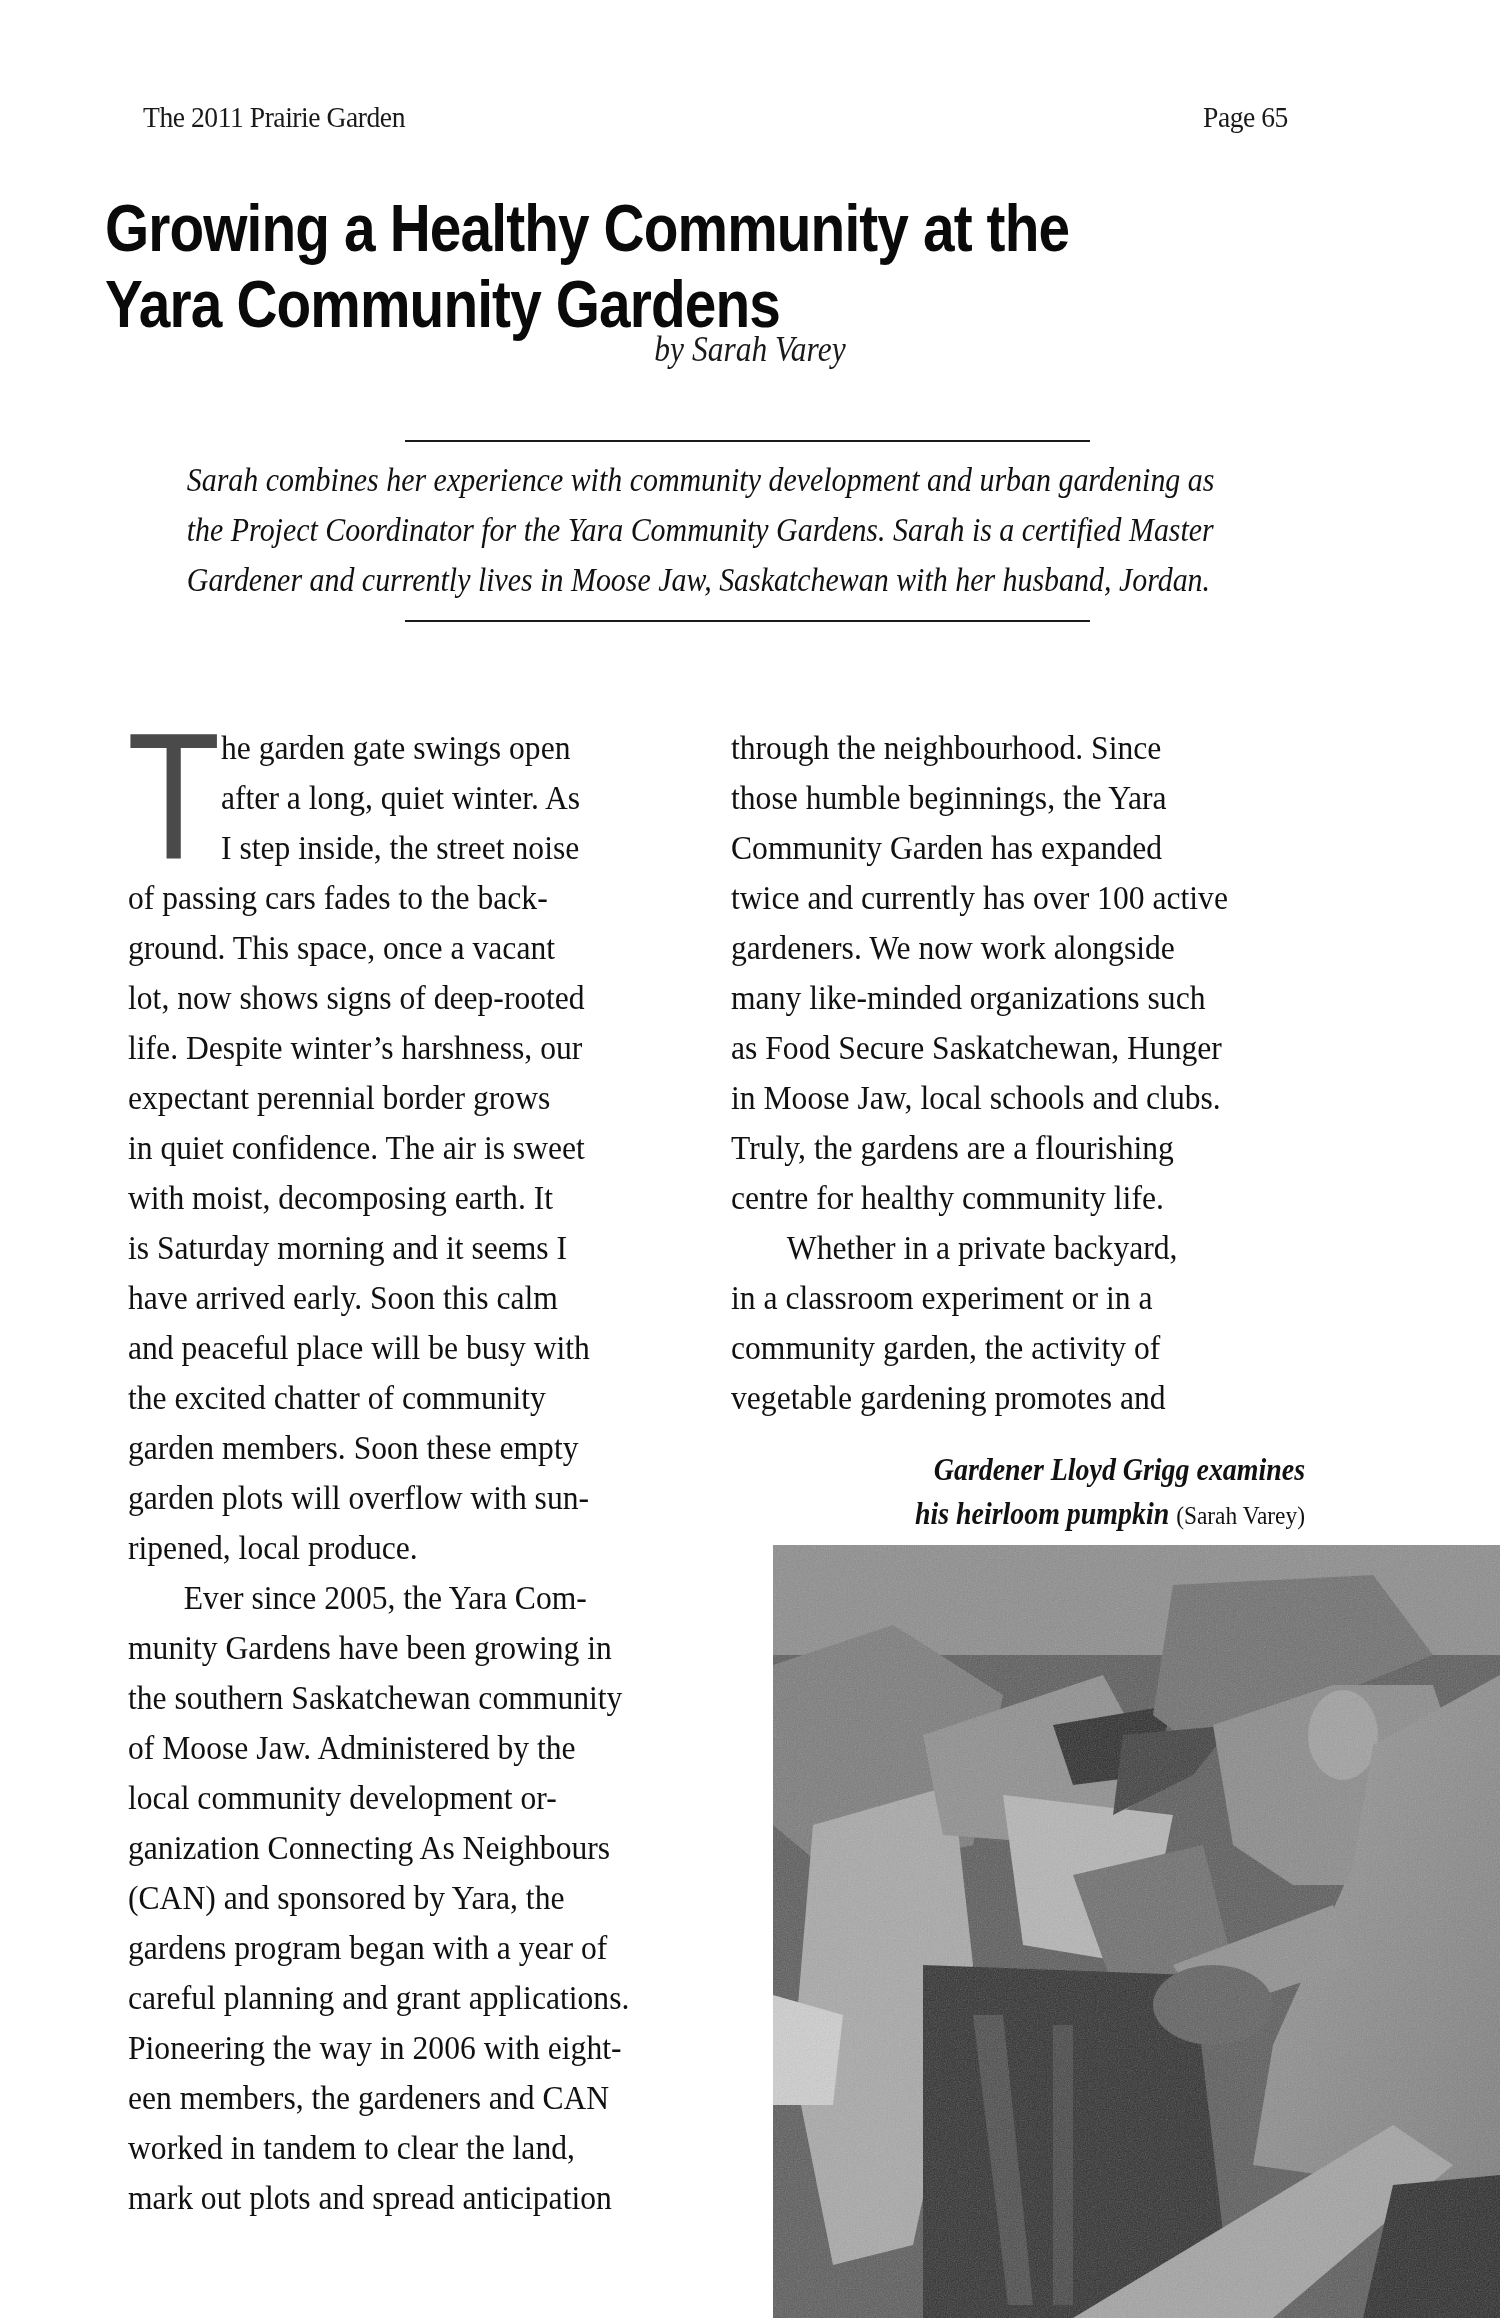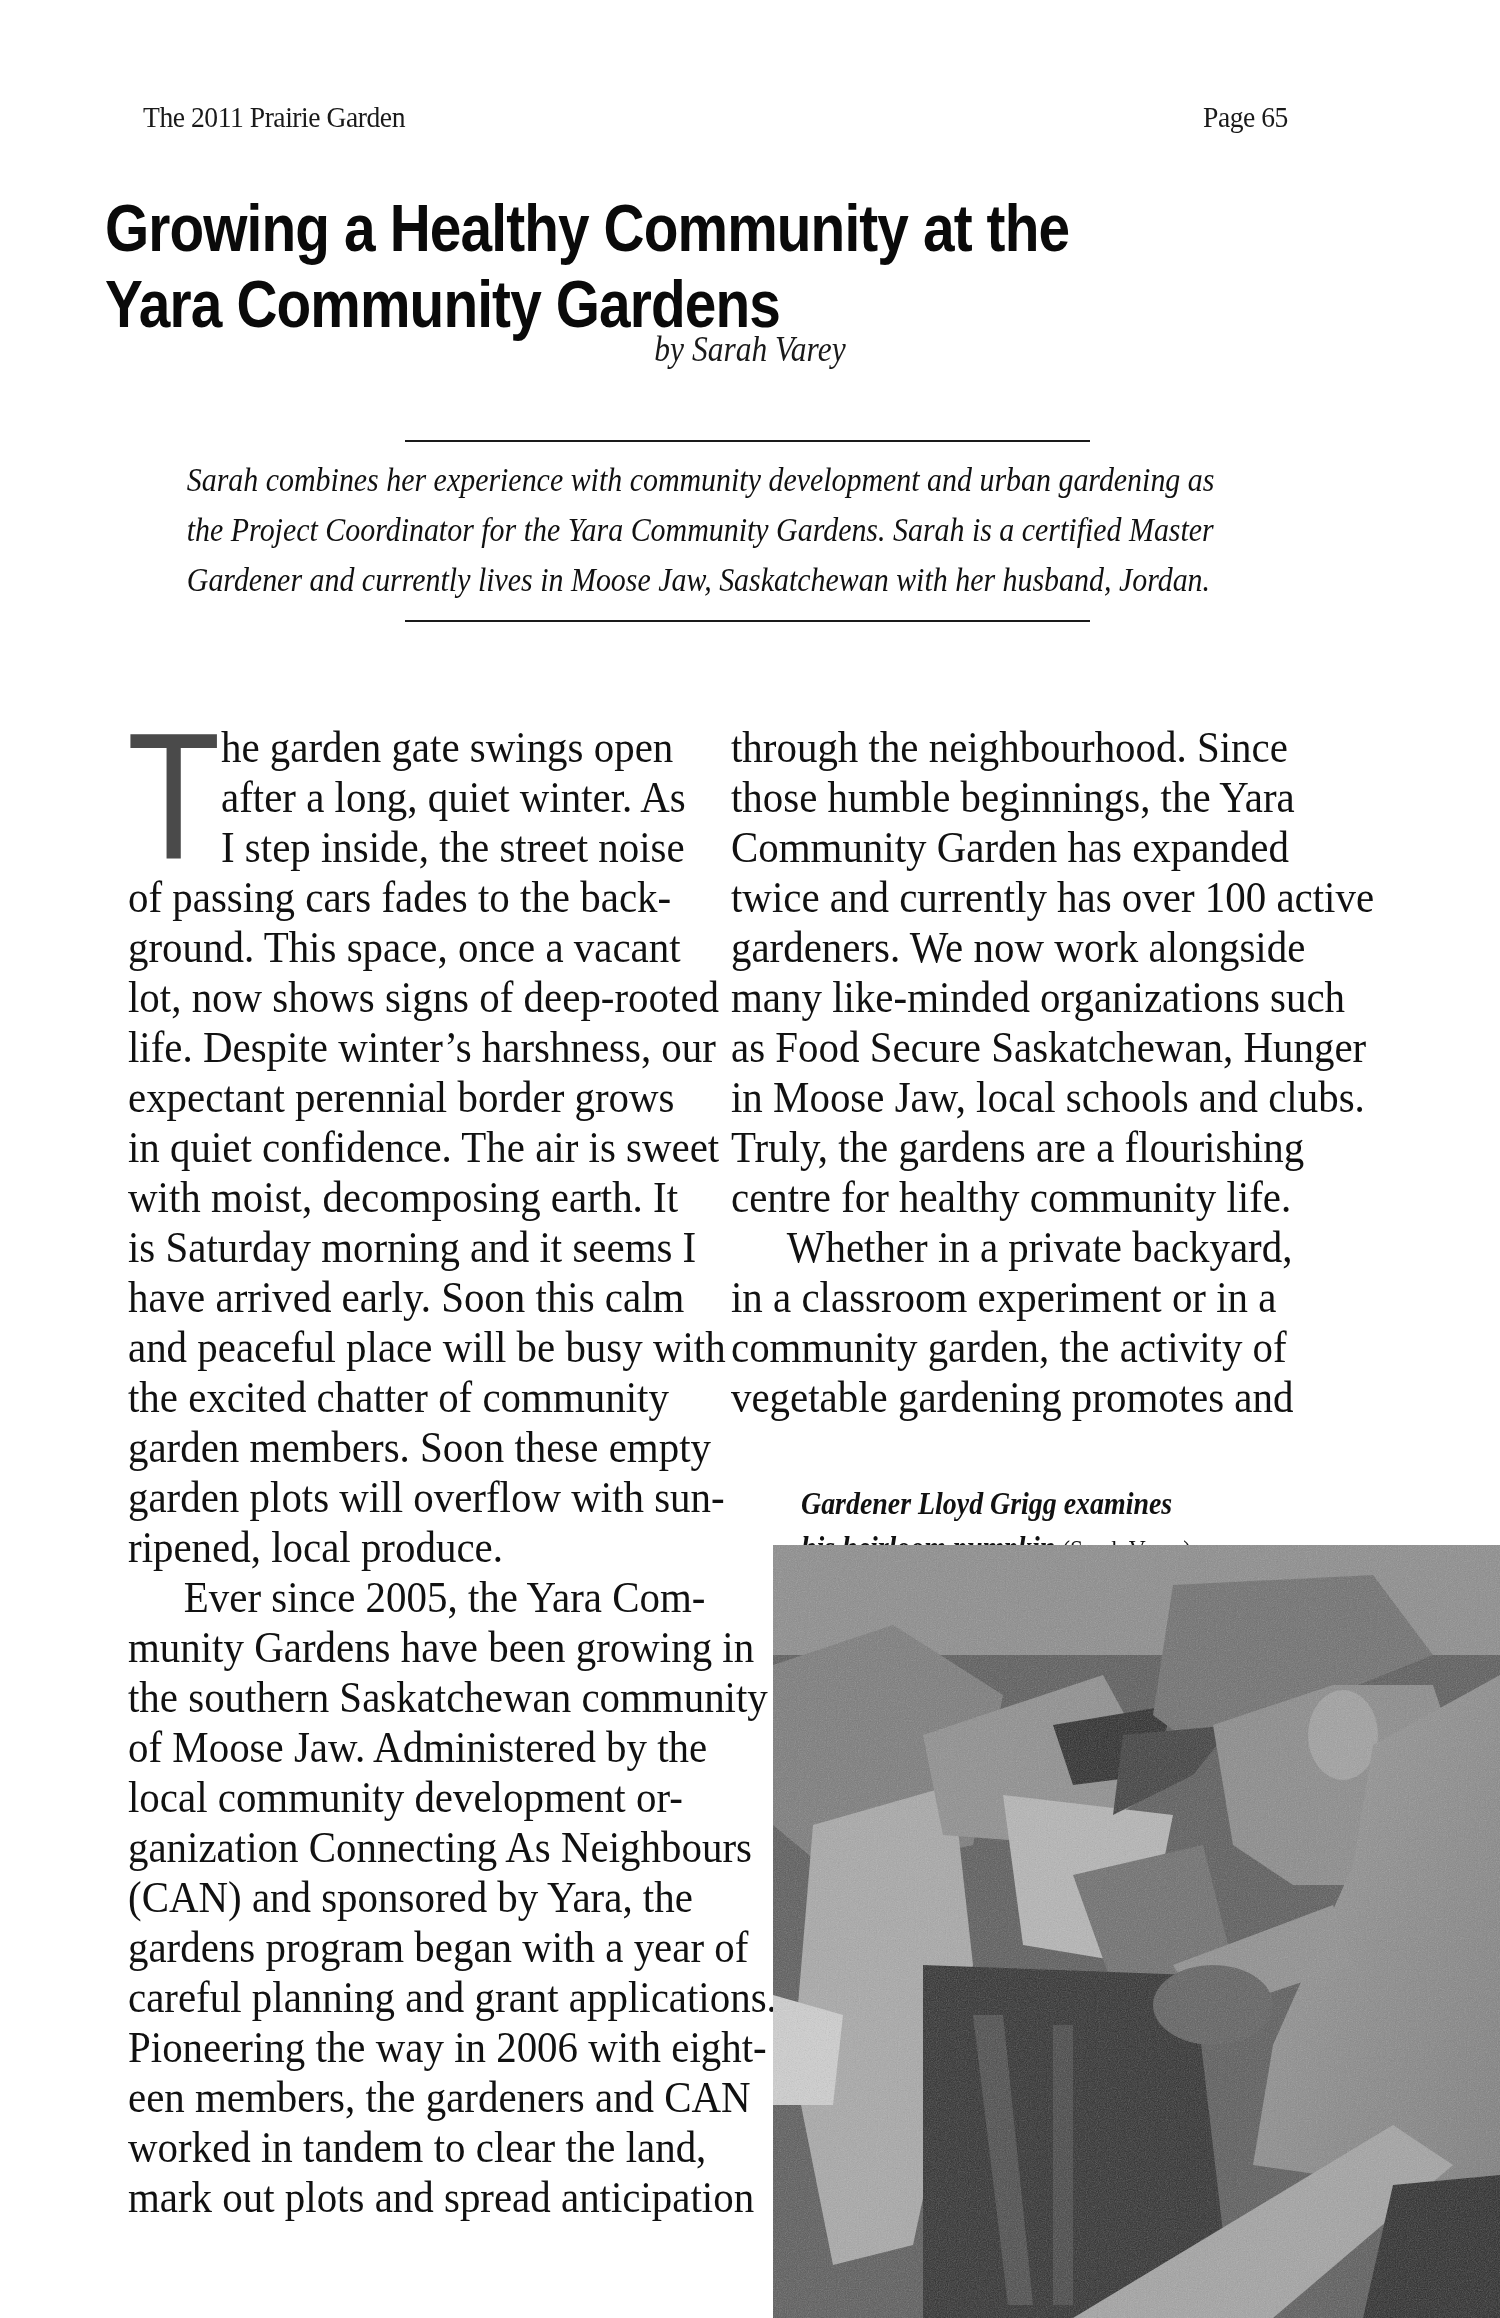--- a/index.html
+++ b/index.html
@@ -80,21 +80,21 @@
     }
     .bio .line {
       display: block;
       white-space: nowrap;
       transform: scaleX(0.88);
       transform-origin: center;
     }
 
     .col {
       position: absolute;
-      font-size: 44px;
+      font-size: 34px;
       line-height: 50px;
       color: #111111;
     }
     .col .line {
       display: block;
       white-space: nowrap;
       transform: scaleX(0.93);
       transform-origin: left center;
     }
     .col .line.indent {
@@ -124,25 +124,24 @@
       color: #4a4a4a;
       transform: scaleX(0.85);
       transform-origin: left top;
     }
 
     .caption {
       position: absolute;
       top: 1448px;
       left: 773px;
       width: 560px;
-      text-align: left;
+      text-align: right;
       font-size: 31px;
       line-height: 44px;
       color: #111111;
-      margin-top: 34px;
     }
     .caption .line {
       display: block;
       white-space: nowrap;
       transform: scaleX(0.9);
       transform-origin: center;
     }
     .caption em {
       font-weight: bold;
       font-style: italic;

